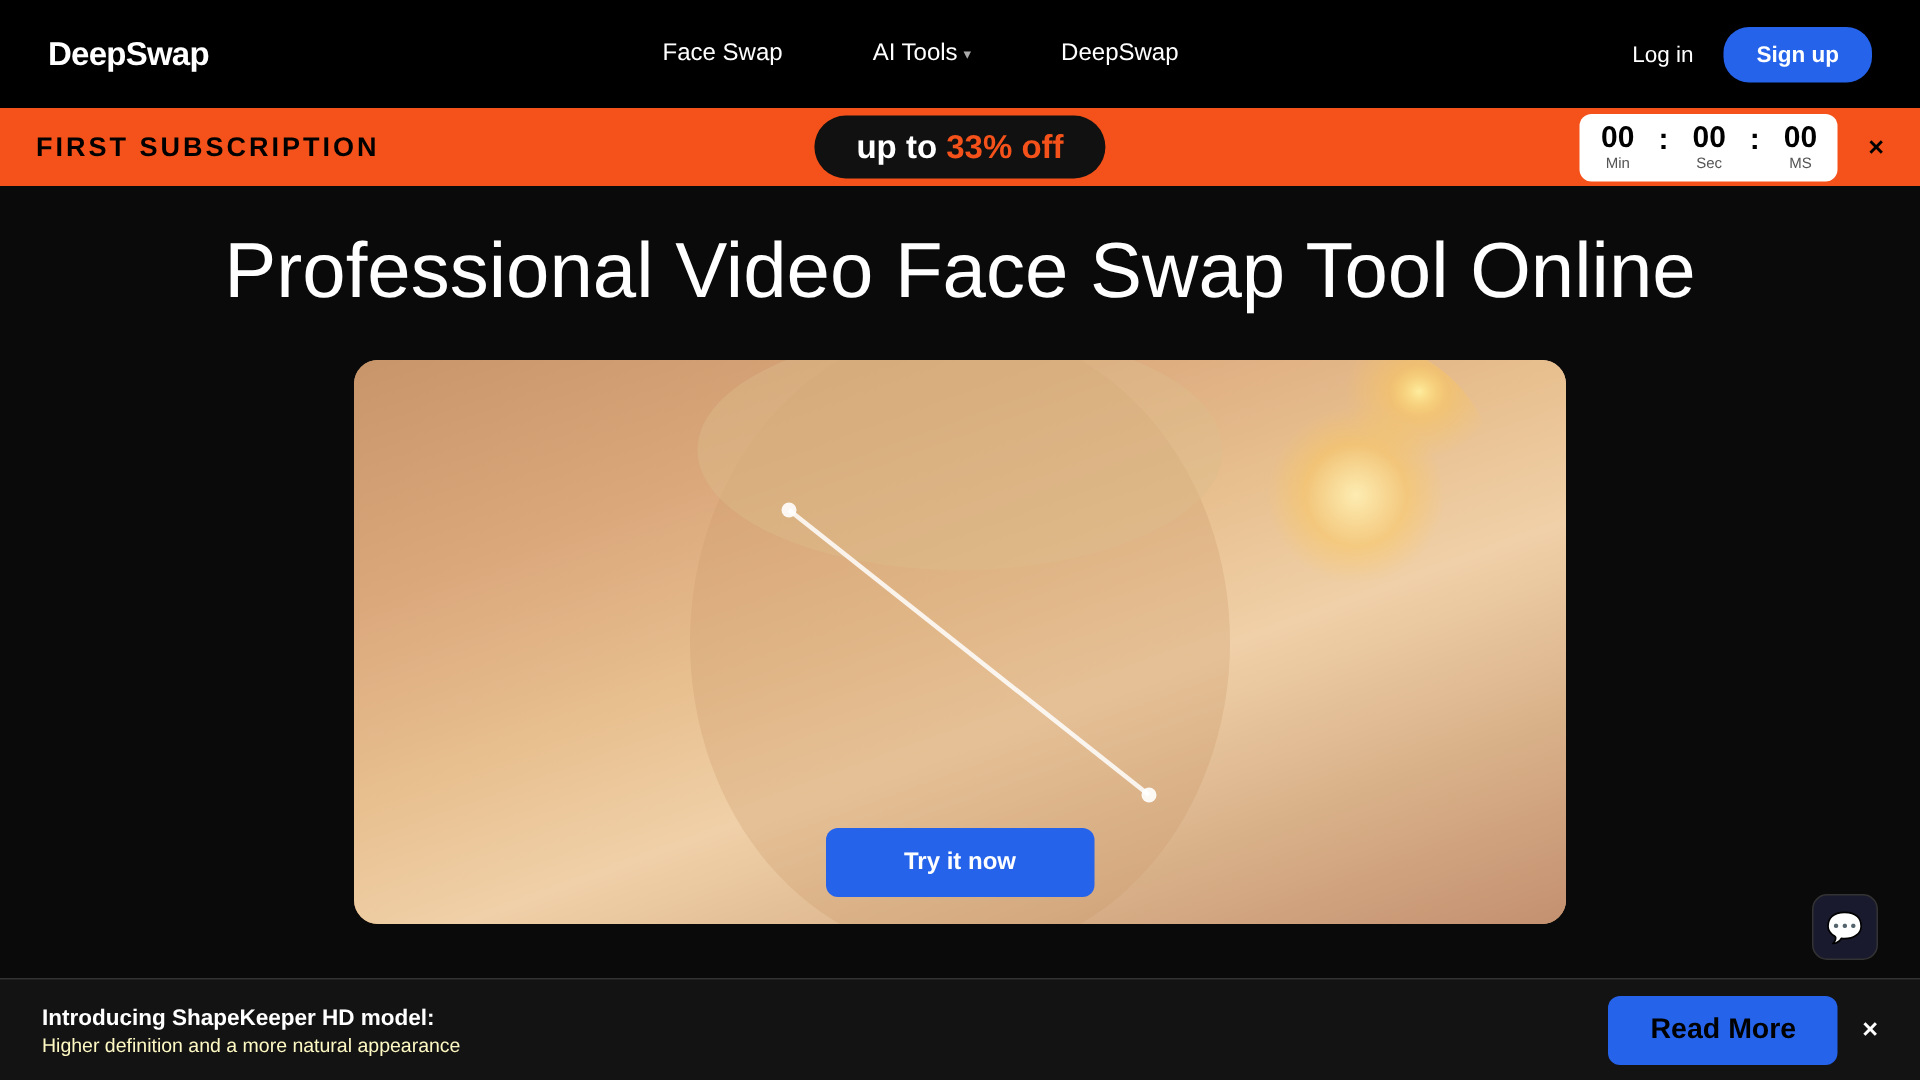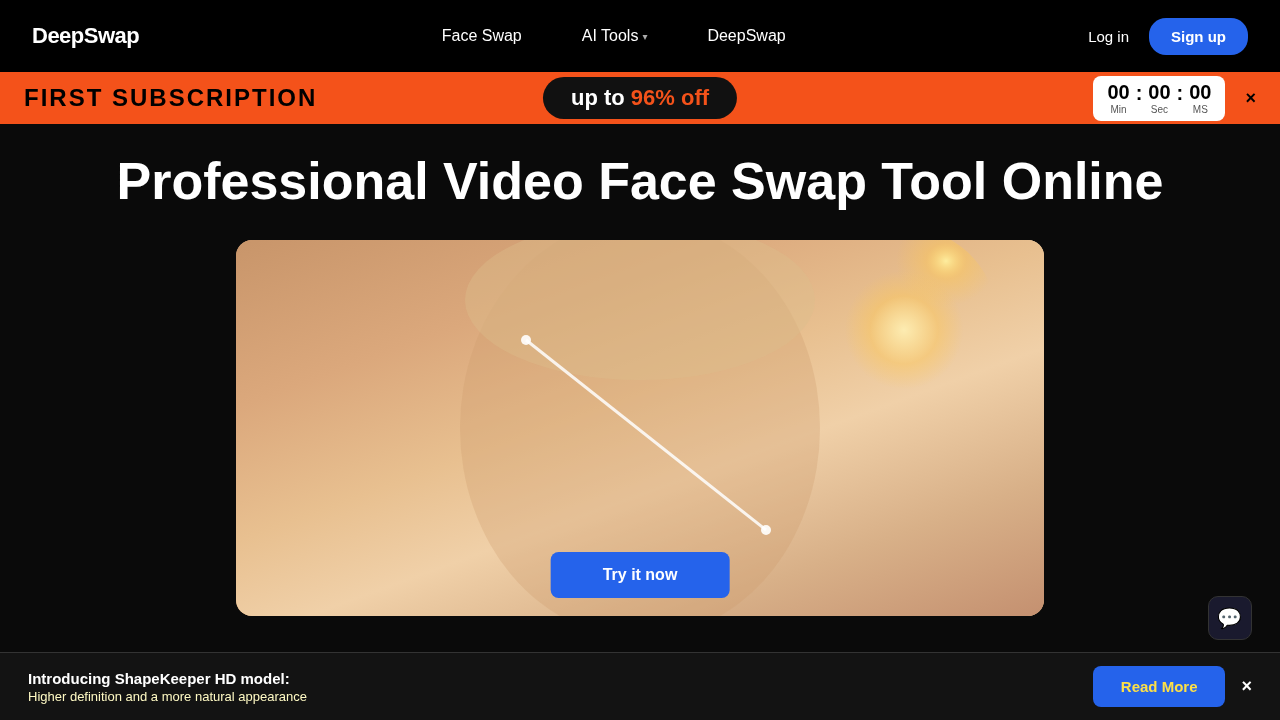--- a/index.html
+++ b/index.html
@@ -68,21 +68,21 @@
     .promo-banner {
       background: #f4521a;
       height: 52px;
       display: flex;
       align-items: center;
       justify-content: space-between;
       padding: 0 24px;
       position: relative;
     }
     .promo-text {
-      font-size: 24px;
+      font-size: 18px;
       font-weight: 900;
       color: #000;
       letter-spacing: 2px;
       text-transform: uppercase;
     }
     .promo-pill {
       background: #111;
       border-radius: 50px;
       padding: 8px 28px;
       position: absolute;
@@ -95,21 +95,21 @@
       color: #fff;
     }
     .promo-pill-text .highlight {
       color: #f4521a;
     }
     .countdown {
       display: flex;
       background: #fff;
       border-radius: 8px;
       padding: 6px 14px;
-      gap: 4px;
+      gap: 14px;
     }
     .countdown-unit {
       display: flex;
       flex-direction: column;
       align-items: center;
     }
     .countdown-number {
       font-size: 20px;
       font-weight: 700;
       color: #000;
@@ -141,21 +141,21 @@
     .main {
       background: #0a0a0a;
       display: flex;
       flex-direction: column;
       align-items: center;
       padding-top: 28px;
     }
     .hero-title {
       color: #fff;
       font-size: 52px;
-      font-weight: 700;
+      font-weight: 400;
       text-align: center;
       line-height: 1.15;
       margin-bottom: 28px;
     }
 
     
     .video-container {
       width: 808px;
       height: 376px;
       border-radius: 16px;
@@ -241,25 +241,25 @@
       font-size: 13px;
       margin-top: 2px;
     }
     .notif-actions {
       display: flex;
       align-items: center;
       gap: 16px;
     }
     .read-more-btn {
       background: #2563eb;
-      color: #fde047;
+      color: #000000;
       border: none;
       border-radius: 8px;
       padding: 12px 28px;
-      font-size: 15px;
+      font-size: 19px;
       font-weight: 600;
       cursor: pointer;
     }
     .close-notif {
       color: #fff;
       font-size: 18px;
       font-weight: 700;
       cursor: pointer;
       background: none;
       border: none;
@@ -301,21 +301,21 @@
   <div class="nav-actions">
     <button class="btn-login">Log in</button>
     <button class="btn-signup">Sign up</button>
   </div>
 </nav>
 
 <div class="promo-banner">
   <span class="promo-text">FIRST SUBSCRIPTION</span>
   <div class="promo-pill">
     <span class="promo-pill-text">
-      <span>up to </span><span class="highlight">96% off</span>
+      <span>up to </span><span class="highlight">33% off</span>
     </span>
   </div>
   <div style="display:flex;align-items:center;gap:8px;">
     <div class="countdown">
       <div class="countdown-unit">
         <span class="countdown-number">00</span>
         <span class="countdown-label">Min</span>
       </div>
       <span class="countdown-sep">:</span>
       <div class="countdown-unit">

